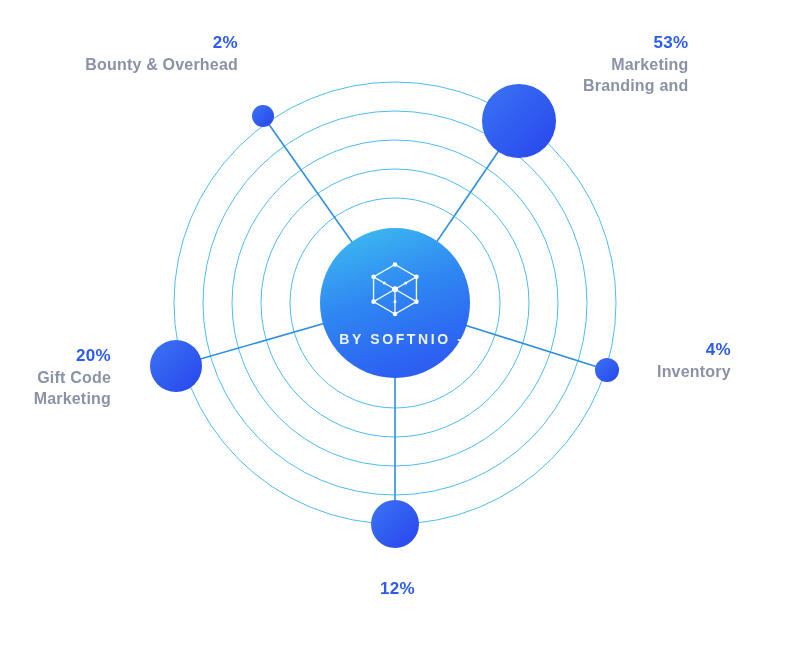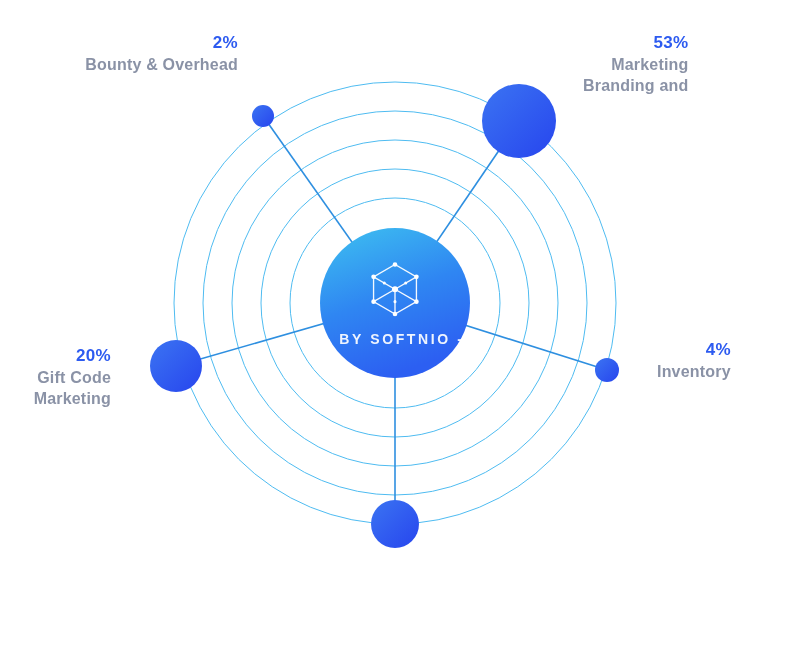--- a/index.html
+++ b/index.html
@@ -137,15 +137,16 @@
     <div class="line">Inventory</div>
   </div>
 
   <div class="label-block align-right" style="top:344px; right:699px;">
     <div class="pct">20%</div>
     <div class="line">Gift Code</div>
     <div class="line">Marketing</div>
   </div>
 
   <div class="label-block" style="top:577px; left:380px;">
+    <div class="pct">12%</div>
   </div>
 
 </div>
 
 </body></html>

